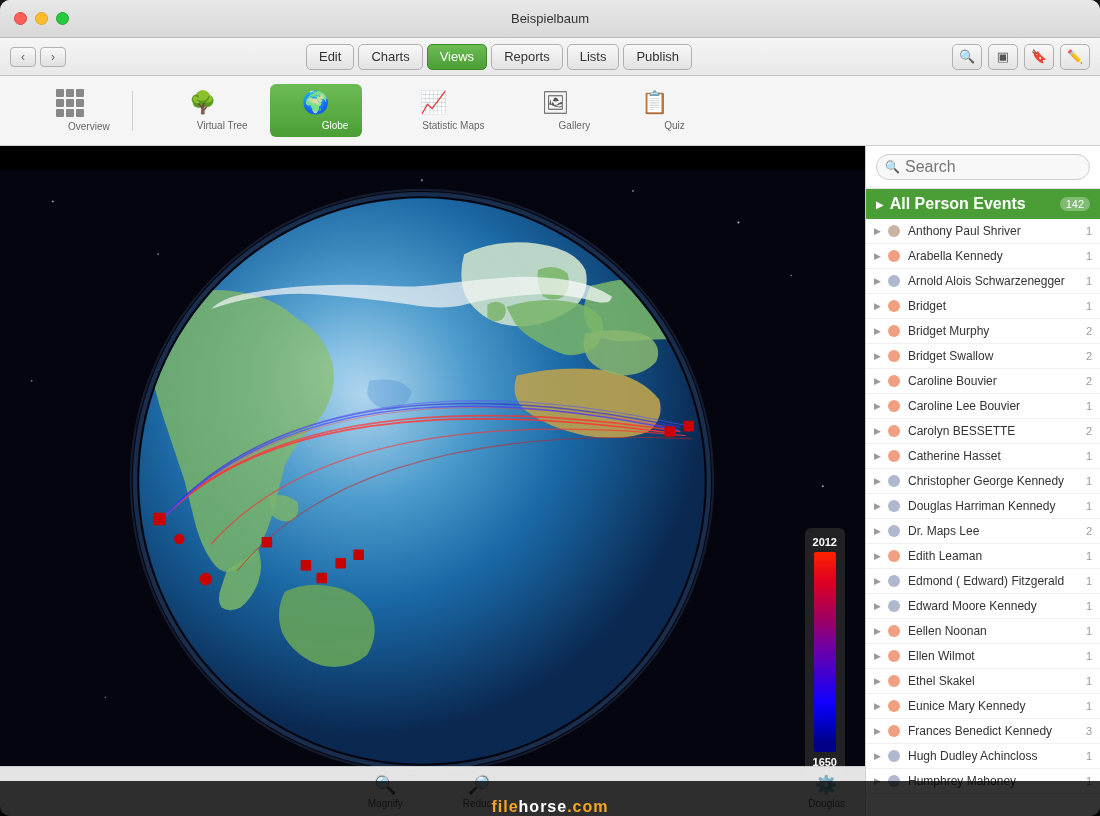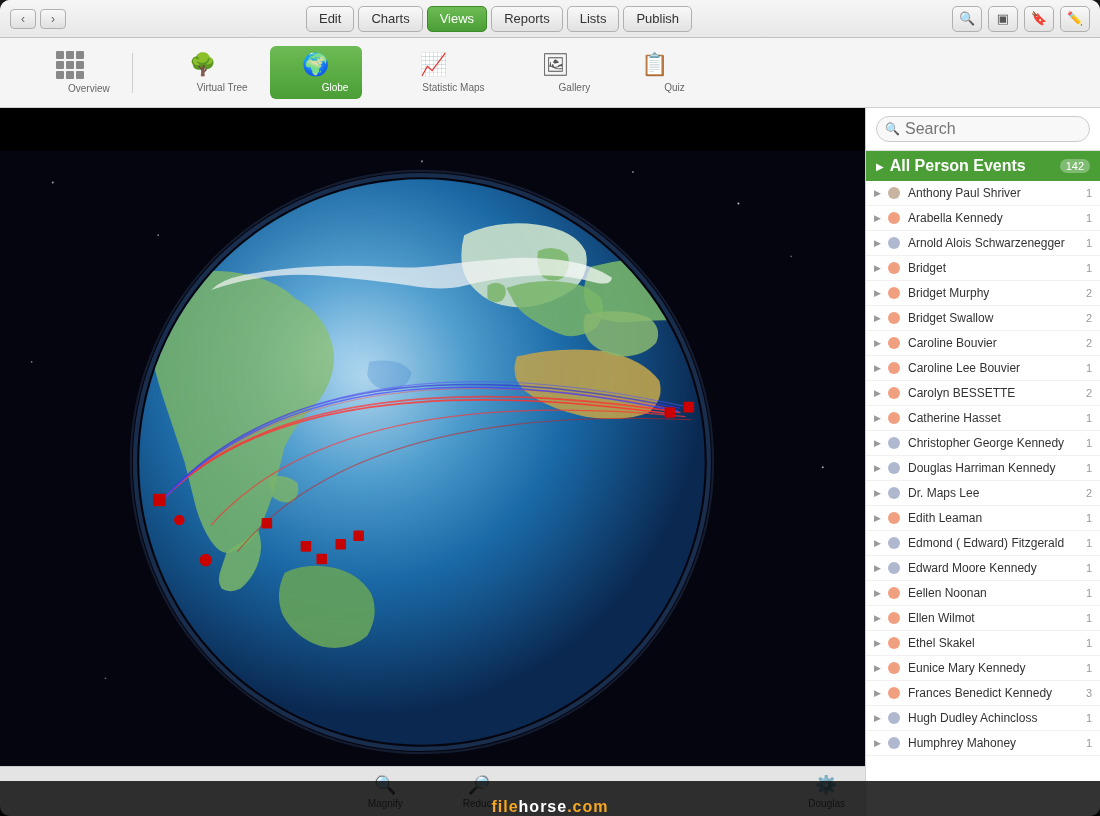--- a/index.html
+++ b/index.html
@@ -87,20 +87,28 @@
 
     
     .watermark { position: absolute; bottom: 0; left: 0; right: 0; height: 35px; background: rgba(0,0,0,0.75); display: flex; align-items: center; justify-content: center; z-index: 100; }
     .watermark-text { color: #fff; font-size: 16px; font-weight: bold; letter-spacing: 1px; }
   </style>
 </head>
 <body>
 
 <div class="window">
 
+  <div class="titlebar">
+    <div class="traffic-lights">
+      <div class="traffic-light tl-red"></div>
+      <div class="traffic-light tl-yellow"></div>
+      <div class="traffic-light tl-green"></div>
+    </div>
+    <span class="title-text">Beispielbaum</span>
+  </div>
 
   <div class="menubar">
     <div class="nav-btn">‹</div>
     <div class="nav-btn">›</div>
     <div class="menu-spacer"></div>
     <button class="menu-btn">Edit</button>
     <button class="menu-btn">Charts</button>
     <button class="menu-btn active">Views</button>
     <button class="menu-btn">Reports</button>
     <button class="menu-btn">Lists</button>
@@ -242,20 +250,25 @@
           <circle cx="170" cy="350" r="5" fill="#cc0000"></circle>
         </g>
 
         <circle cx="400" cy="295" r="268" fill="url(#shineGrad)"></circle>
 
         <circle cx="400" cy="295" r="272" fill="none" stroke="#4a90d9" stroke-width="4" opacity="0.3"></circle>
         <circle cx="400" cy="295" r="276" fill="none" stroke="#6aA0e9" stroke-width="2" opacity="0.15"></circle>
       </svg>
 
       
+      <div class="legend">
+        <span class="legend-year">2012</span>
+        <div style="width:22px; height:200px; background: linear-gradient(to bottom, #ff2200 0%, #dd0022 15%, #bb0044 25%, #990066 35%, #770099 45%, #5500bb 55%, #3300dd 65%, #1100ff 75%, #0000cc 85%, #000088 95%); border-radius:2px;"></div>
+        <span class="legend-year-bottom">1650</span>
+      </div>
 
       
       <div class="copyright">© OpenStreetMap</div>
 
       
       <div class="bottom-bar">
         <div class="bottom-btn">
           <span class="bottom-btn-icon">🔍</span>
           <span class="bottom-btn-label">Magnify</span>
         </div>

